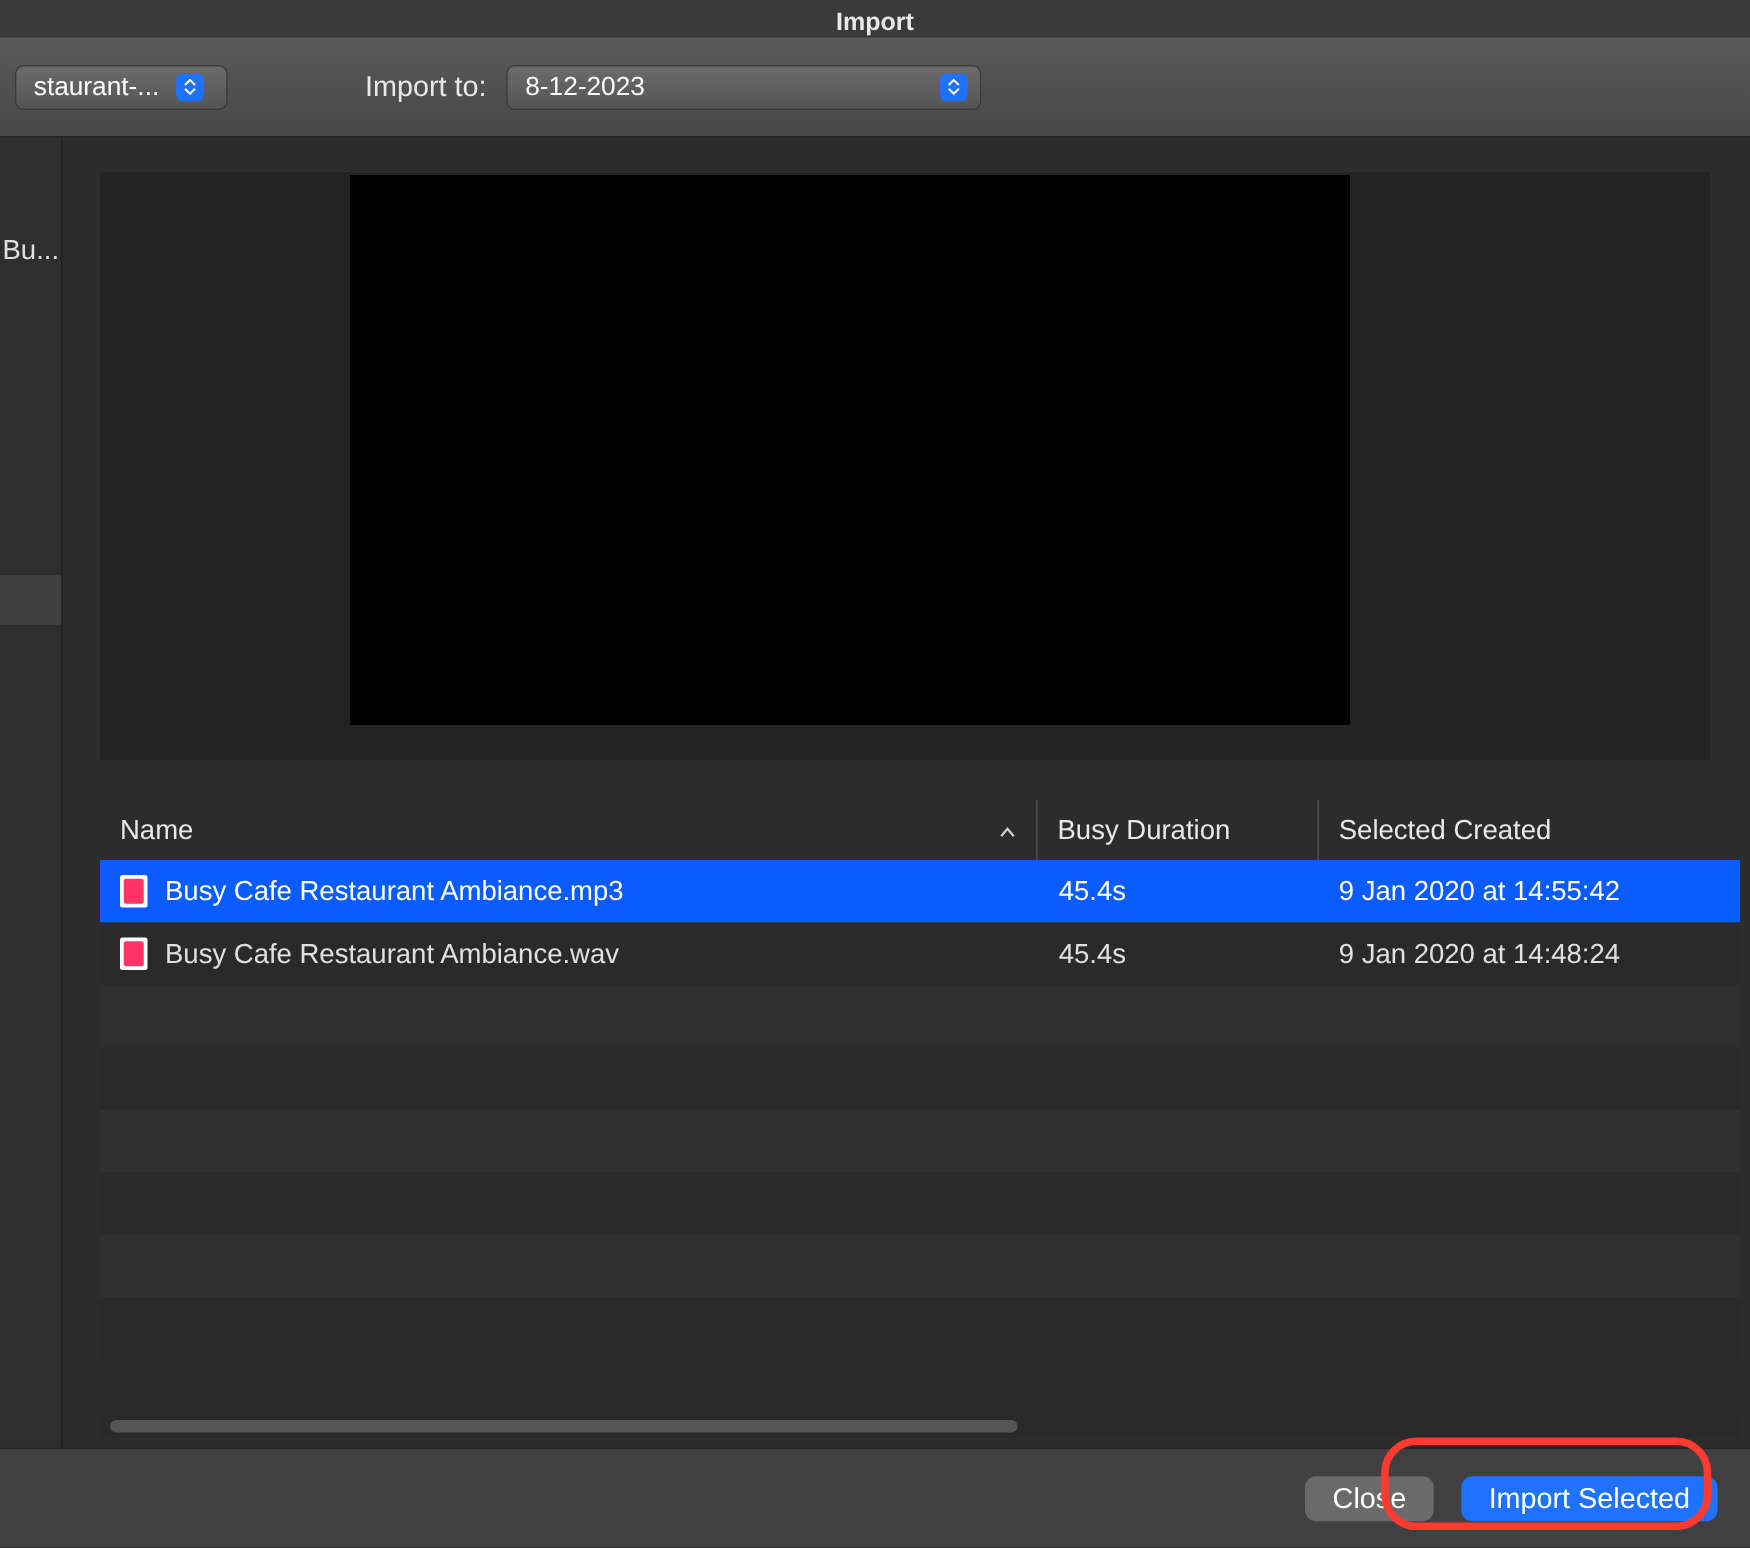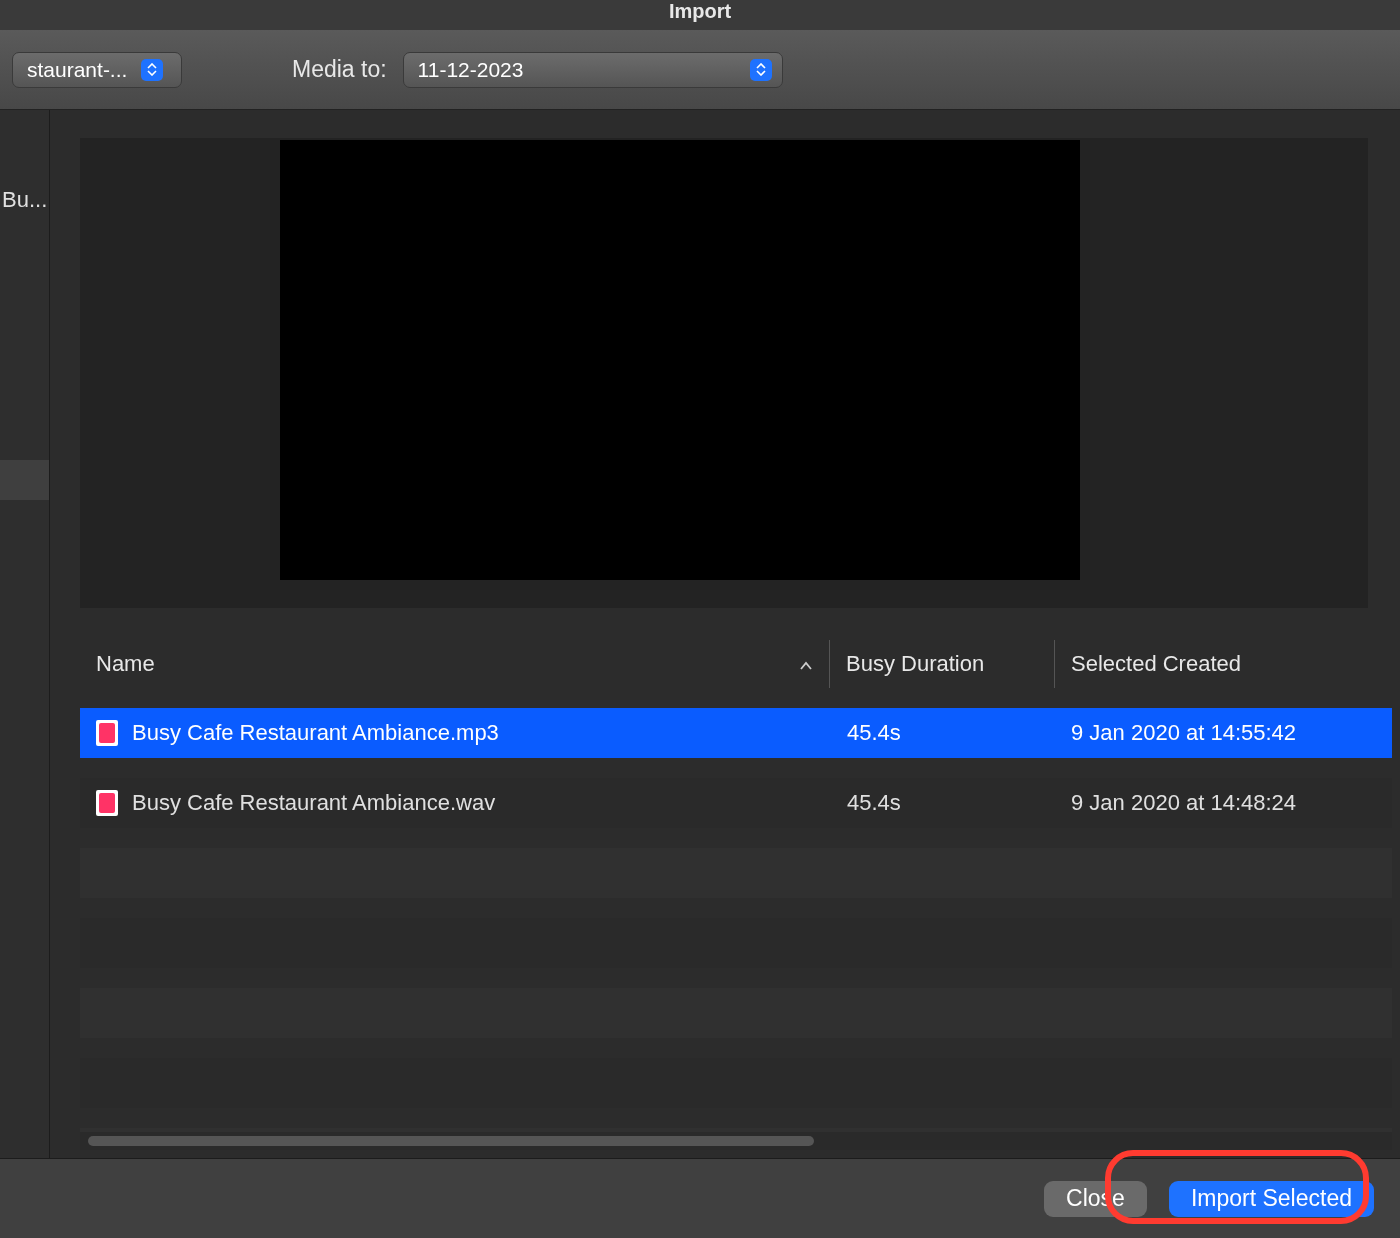--- a/index.html
+++ b/index.html
@@ -14,21 +14,21 @@
       height: 1238px;
       background: #2c2c2c;
       color: #e0e0e0;
       overflow: hidden;
     }
 
     .titlebar {
       height: 30px;
       background: #3a3a3a;
       display: flex;
-      align-items: flex-start;
+      align-items: flex-end;
       justify-content: center;
       font-weight: 600;
       color: #e8e8e8;
       font-size: 20px;
     }
 
     .toolbar {
       height: 80px;
       background: linear-gradient(#5a5a5a,#484848);
       border-bottom: 1px solid #222;
@@ -156,21 +156,20 @@
     .tbody{
       flex:1;
       overflow:hidden;
     }
 
     .row{
       display:flex;
       height:50px;
       align-items:center;
       font-size:22px;
-      margin-top:20px;
     }
     .row:nth-child(odd){background:#303030}
     .row:nth-child(even){background:#2a2a2a}
     .row.selected{background:#0a5cff;color:#fff}
     .row .cell{padding:0 16px}
     .row .col-name{display:flex;align-items:center;gap:14px}
     .cell.col-dur{border-left:1px solid transparent}
 
     .file-icon{
       width:22px;height:26px;
@@ -244,23 +243,23 @@
       <svg width="10" height="6" viewBox="0 0 10 6">
           <path d="M1 5 L5 1 L9 5" stroke="#fff" stroke-width="1.6" fill="none"></path>
         </svg>
       <svg width="10" height="6" viewBox="0 0 10 6">
           <path d="M1 1 L5 5 L9 1" stroke="#fff" stroke-width="1.6" fill="none"></path>
         </svg>
     </span>
   </div>
 
   <div style="display:flex;align-items:center;gap:16px;margin-left:70px">
-    <span class="toolbar-label">Media to:</span>
+    <span class="toolbar-label">Import to:</span>
     <div class="popup-btn" style="width:380px">
-      <span>11-12-2023</span>
+      <span>8-12-2023</span>
       <span class="popup-caret" style="margin-left:auto">
         <svg width="10" height="6" viewBox="0 0 10 6">
             <path d="M1 5 L5 1 L9 5" stroke="#fff" stroke-width="1.6" fill="none"></path>
           </svg>
         <svg width="10" height="6" viewBox="0 0 10 6">
             <path d="M1 1 L5 5 L9 1" stroke="#fff" stroke-width="1.6" fill="none"></path>
           </svg>
       </span>
     </div>
   </div>

